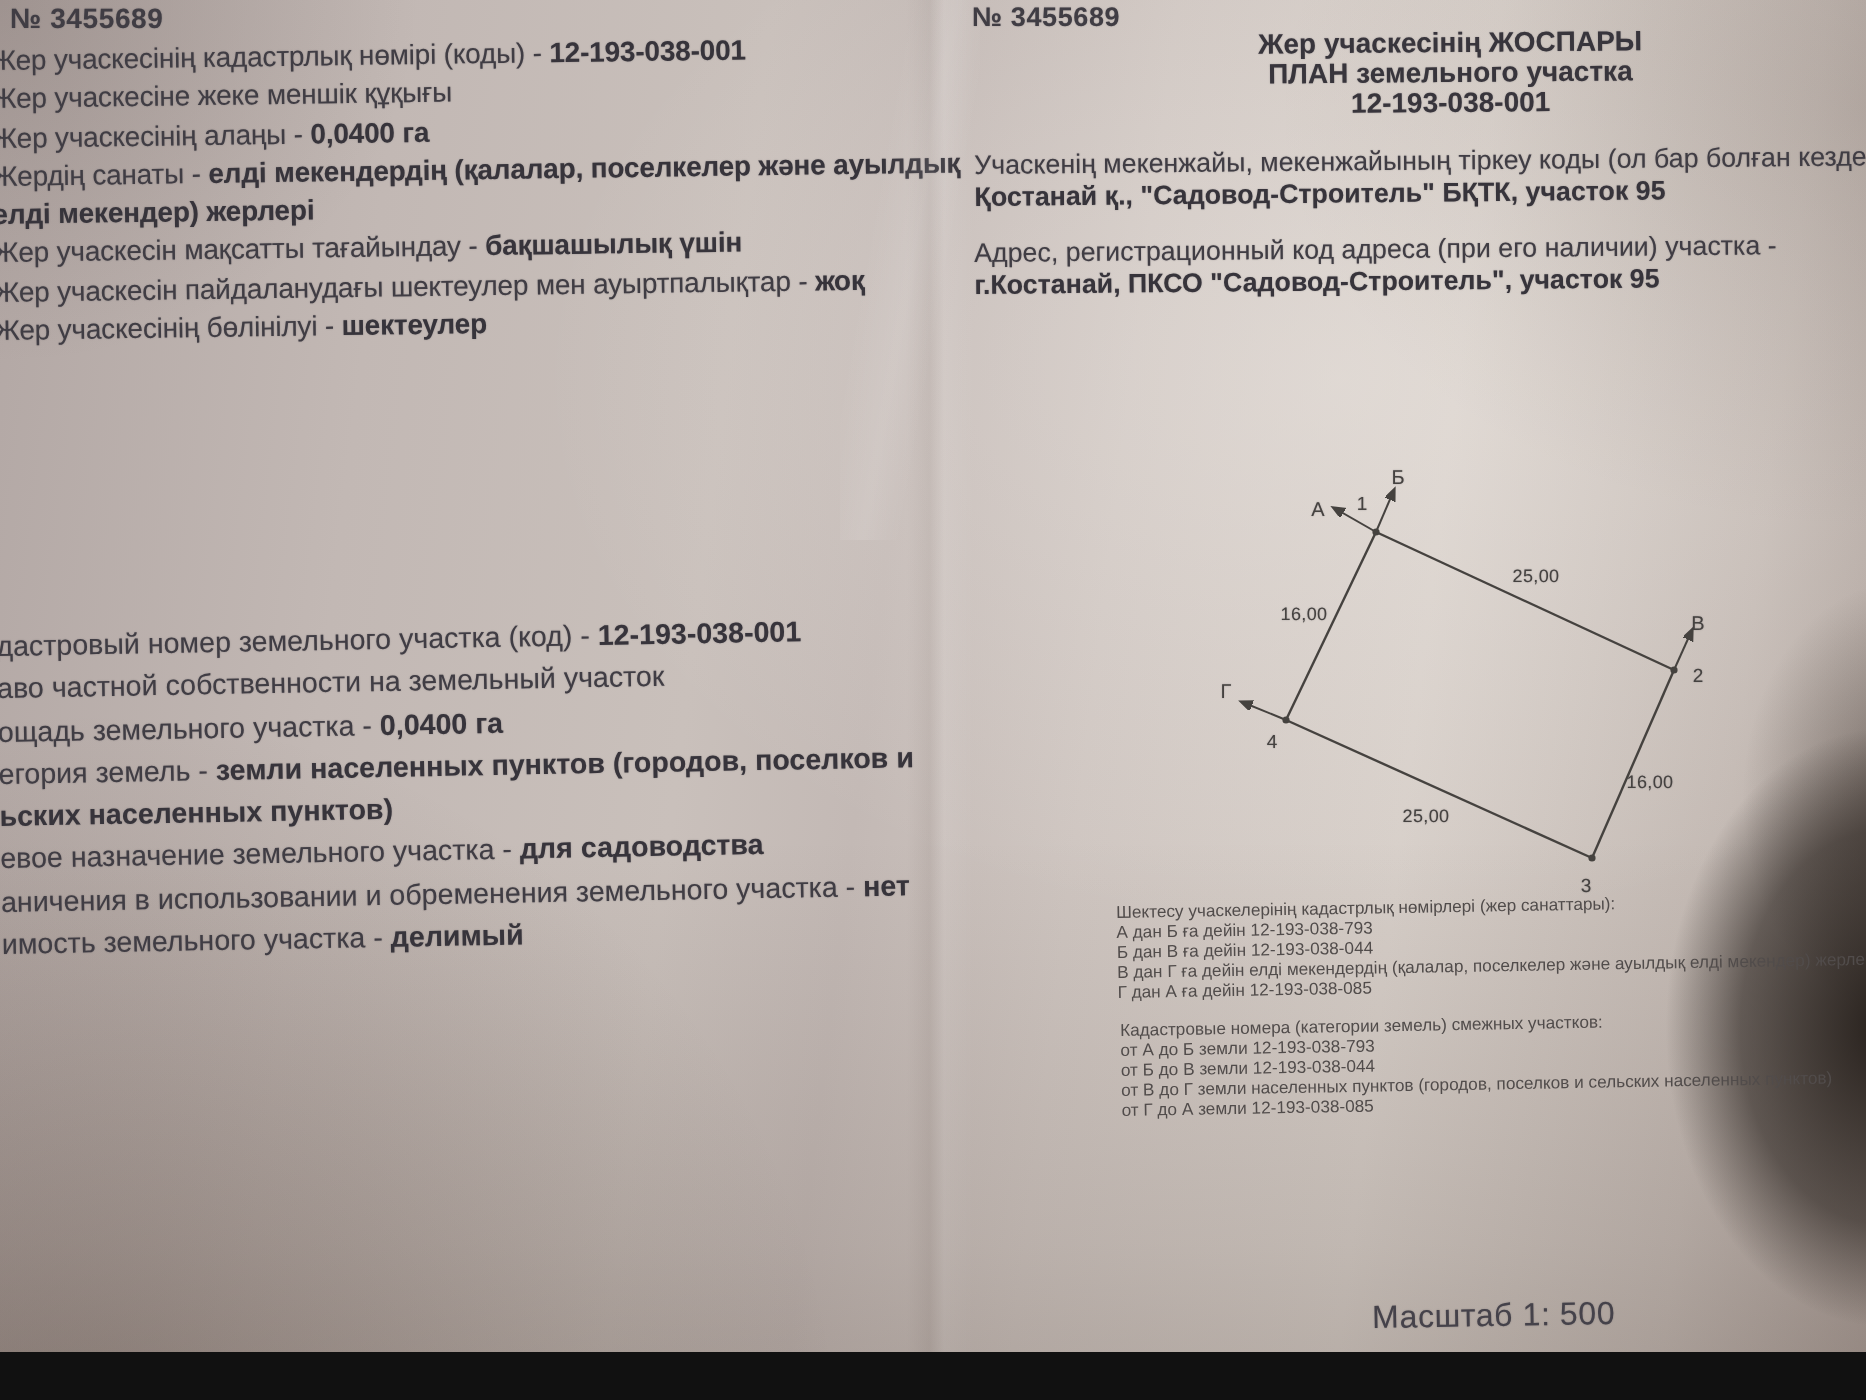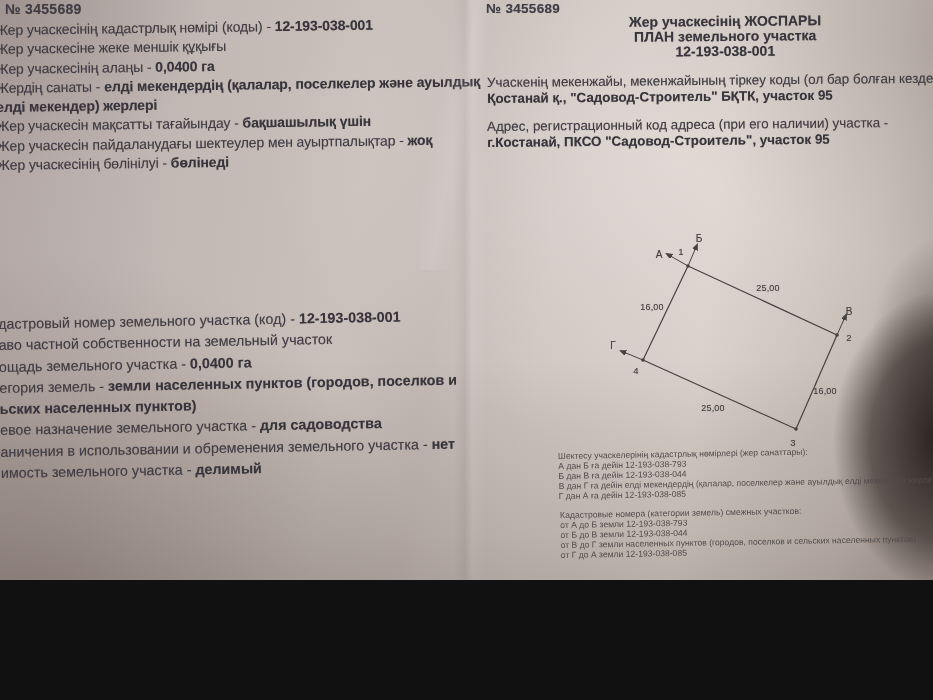--- a/index.html
+++ b/index.html
@@ -1,17 +1,17 @@
 <!DOCTYPE html>
 <html><head>
 <meta charset="utf-8">
 <style>
   html,body { margin:0; padding:0; background:#111; }
   .photo {
-    position:relative; width:933px; height:580px; overflow:hidden;
+    position:relative; width:933px; height:676px; overflow:hidden;
     font-family:"Liberation Sans", sans-serif;
     color:#403d44;
     text-shadow:0 0 0.7px rgba(64,61,68,0.45);
     background-color:#c6bcb7;
     background-image:
       radial-gradient(150px 205px at 101% 76%, rgba(28,22,18,0.92), rgba(28,22,18,0.55) 48%, rgba(28,22,18,0) 73%),
       radial-gradient(115px 155px at 102% 59%, rgba(45,36,30,0.45), rgba(45,36,30,0) 70%),
       linear-gradient(to bottom, rgba(0,0,0,0) 62%, rgba(65,50,42,0.14) 92%, rgba(65,50,42,0.20) 100%),
       radial-gradient(620px 430px at 72% 28%, rgba(250,246,242,0.32), rgba(250,246,242,0) 65%),
       radial-gradient(420px 300px at 100% 8%, rgba(110,96,88,0.22), rgba(110,96,88,0) 70%),
@@ -73,21 +73,21 @@
     <div class="abs docnum-left">№ 3455689</div>
 
     <div class="abs lp-top">
       <div class="row"><span>Жер учаскесінің кадастрлық нөмірі (коды) - </span><span class="b">12-193-038-001</span></div>
       <div class="row"><span>Жер учаскесіне жеке меншік құқығы</span><span class="b"></span></div>
       <div class="row"><span>Жер учаскесінің алаңы - </span><span class="b">0,0400 га</span></div>
       <div class="row"><span>Жердің санаты - </span><span class="b">елді мекендердің (қалалар, поселкелер және ауылдық</span></div>
       <div class="row"><span class="b">елді мекендер) жерлері</span></div>
       <div class="row"><span>Жер учаскесін мақсатты тағайындау - </span><span class="b">бақшашылық үшін</span></div>
       <div class="row"><span>Жер учаскесін пайдаланудағы шектеулер мен ауыртпалықтар - </span><span class="b">жоқ</span></div>
-      <div class="row"><span>Жер учаскесінің бөлінілуі - </span><span class="b">бөлінеді</span></div>
+      <div class="row"><span>Жер учаскесінің бөлінілуі - </span><span class="b">шектеулер</span></div>
     </div>
 
     <div class="abs lp-bot">
       <div class="row"><span>дастровый номер земельного участка (код) - </span><span class="b">12-193-038-001</span></div>
       <div class="row"><span>аво частной собственности на земельный участок</span><span class="b"></span></div>
       <div class="row"><span>ощадь земельного участка - </span><span class="b">0,0400 га</span></div>
       <div class="row"><span>егория земель - </span><span class="b">земли населенных пунктов (городов, поселков и</span></div>
       <div class="row"><span class="b">ьских населенных пунктов)</span></div>
       <div class="row"><span>евое назначение земельного участка - </span><span class="b">для садоводства</span></div>
       <div class="row"><span>аничения в использовании и обременения земельного участка - </span><span class="b">нет</span></div>

